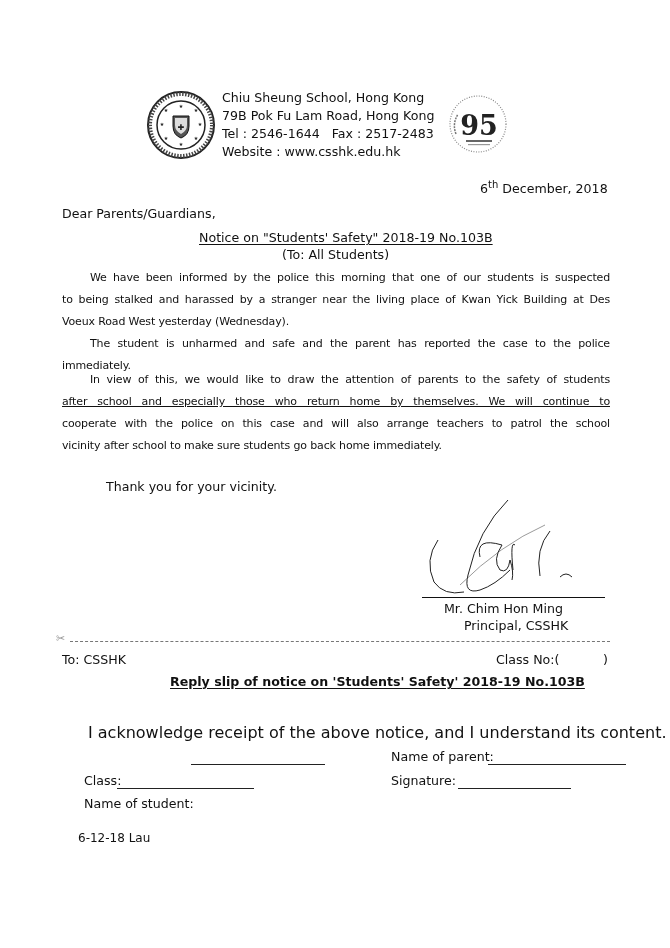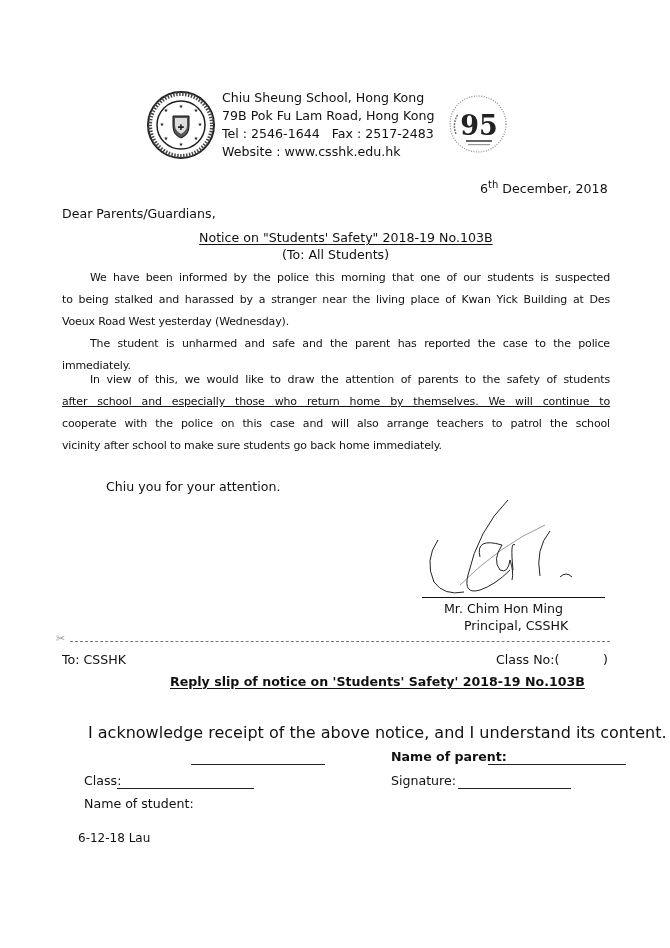--- a/index.html
+++ b/index.html
@@ -66,21 +66,21 @@
   <div class="abs body-line just" style="left:62px;top:293px;width:548px;">to being stalked and harassed by a stranger near the living place of Kwan Yick Building at Des</div>
   <div class="abs body-line" style="left:62px;top:315px;">Voeux Road West yesterday (Wednesday).</div>
   <div class="abs body-line just" style="left:90px;top:337px;width:520px;">The student is unharmed and safe and the parent has reported the case to the police</div>
   <div class="abs body-line" style="left:62px;top:359px;">immediately.</div>
   <div class="abs body-line just" style="left:90px;top:373px;width:520px;">In view of this, we would like to draw the attention of parents to the safety of students</div>
   <div class="abs body-line just" style="left:62px;top:395px;width:548px;text-decoration:underline;">after school and especially those who return home by themselves. We will continue to</div>
   <div class="abs body-line just" style="left:62px;top:417px;width:548px;">cooperate with the police on this case and will also arrange teachers to patrol the school</div>
   <div class="abs body-line" style="left:62px;top:439px;">vicinity after school to make sure students go back home immediately.</div>
 </div>
 
-<div class="abs t" style="left:106px;top:481px;font-size:12.6px;">Chiu you for your attention.</div>
+<div class="abs t" style="left:106px;top:481px;font-size:12.6px;">Thank you for your vicinity.</div>
 
 <svg class="abs" style="left:420px;top:495px;" width="190" height="105" viewBox="0 0 190 105">
   <path d="M18 45 q-14 20 -4 42 q10 14 30 10" fill="none" stroke="#222" stroke-width="1"></path>
   <path d="M88 5 q-30 30 -40 75 q-5 20 12 15 q15 -5 30 -20" fill="none" stroke="#222" stroke-width="1"></path>
   <path d="M60 62 q-5 -20 22 -12 q-10 15 -2 25 q8 4 10 -10 q4 12 2 20" fill="none" stroke="#222" stroke-width="1"></path>
   <path d="M95 50 q-5 -5 -2 25" fill="none" stroke="#222" stroke-width="1"></path>
   <path d="M130 36 q-15 18 -10 45" fill="none" stroke="#222" stroke-width="1"></path>
   <path d="M140 82 q6 -6 12 0" fill="none" stroke="#222" stroke-width="1"></path>
   <path d="M40 90 q40 -40 85 -60" fill="none" stroke="#555" stroke-width="0.6"></path>
 </svg>
@@ -97,21 +97,21 @@
   <div class="abs t" style="left:603px;top:654px;font-size:12.6px;">)</div>
   <div class="abs" style="left:557px;top:654px;width:42px;height:14px;"></div>
 
   <div class="abs t u" style="left:170px;top:676px;font-size:12.6px;font-weight:bold;">Reply slip of notice on 'Students' Safety' 2018-19 No.103B</div>
 
   <div class="abs t" style="left:88px;top:708px;font-size:16px;margin-top:17px;">I acknowledge receipt of the above notice, and I understand its content.</div>
 
   <div class="abs t" style="left:84px;top:751px;font-size:12.6px;margin-top:47px;">Name of student:</div>
   <div class="fill-line" style="left:191px;top:764px;width:134px;"></div>
 
-  <div class="abs t" style="left:391px;top:751px;font-size:12.6px;font-weight:bold;">Name of parent:</div>
+  <div class="abs t" style="left:391px;top:751px;font-size:12.6px;">Name of parent:</div>
   <div class="fill-line" style="left:488px;top:764px;width:138px;"></div>
 
   <div class="abs t" style="left:84px;top:775px;font-size:12.6px;">Class:</div>
   <div class="fill-line" style="left:117px;top:788px;width:137px;"></div>
 
   <div class="abs t" style="left:391px;top:775px;font-size:12.6px;">Signature:</div>
   <div class="fill-line" style="left:458px;top:788px;width:113px;"></div>
 </div>
 
 <div class="abs t" style="left:78px;top:832px;font-size:12px;">6-12-18 Lau</div>

